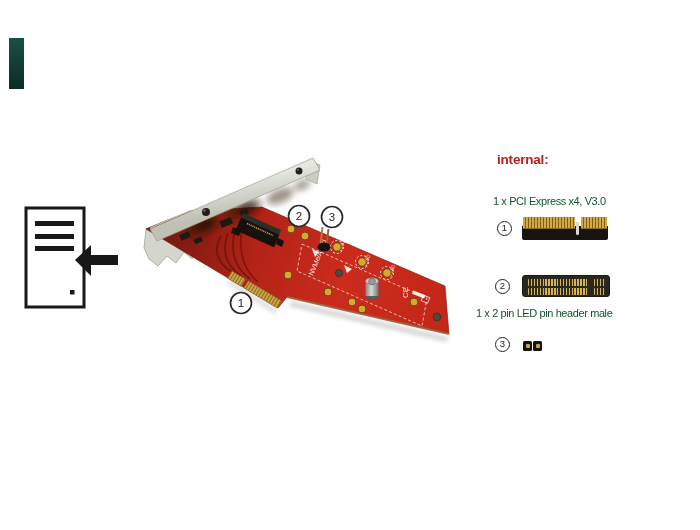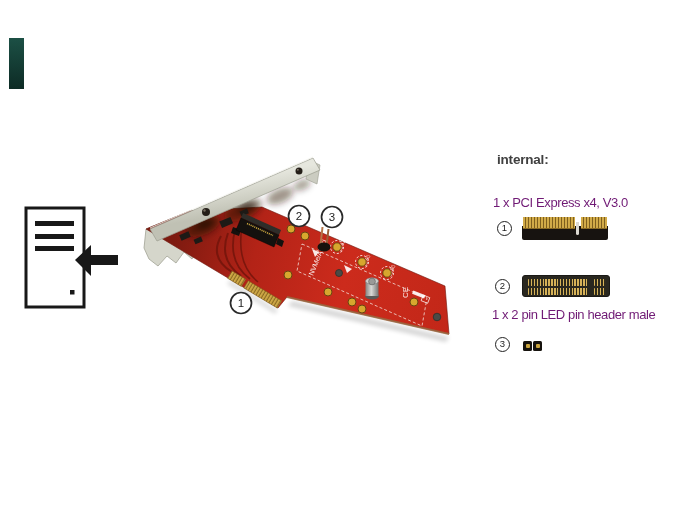--- a/index.html
+++ b/index.html
@@ -5,23 +5,23 @@
   html,body{margin:0;padding:0;background:#fff;}
   .canvas{position:relative;width:700px;height:530px;background:#ffffff;overflow:hidden;
           font-family:"Liberation Sans",sans-serif;}
   .abs{position:absolute;}
 
   
   .brand-mark{left:9px;top:38px;width:15px;height:51px;
               background:linear-gradient(#1c5045,#0d2b25);}
 
   
-  .legend-title{left:497px;top:152px;font-size:13.5px;font-weight:bold;color:#404040;
+  .legend-title{left:497px;top:152px;font-size:13.5px;font-weight:bold;color:#b91c1c;
                 letter-spacing:-0.2px;white-space:nowrap;}
-  .legend-label{font-size:13px;letter-spacing:-0.4px;color:#701a75;white-space:nowrap;}
+  .legend-label{font-size:11px;letter-spacing:-0.4px;color:#14532d;white-space:nowrap;}
   .badge{width:15px;height:15px;border:1.4px solid #222;border-radius:50%;
          box-sizing:border-box;font-size:9.5px;line-height:12px;text-align:center;color:#222;
          background:#fff;}
 
   
   .g-pcie{left:522px;top:217px;width:86px;height:23px;}
   .g-pcie .base{position:absolute;left:0;top:9px;width:86px;height:14px;background:#171310;
                 border-radius:0 0 2px 2px;}
   .g-pcie .gold{position:absolute;top:0;height:11px;
                 background:repeating-linear-gradient(90deg,#d2ab48 0 1.7px,#7e5f1e 1.7px 3px);
@@ -217,21 +217,21 @@
   </div>
 
   <div class="abs badge" style="left:495px;top:279px;">2</div>
   <div class="abs g-m2">
     <div class="row r1"></div>
       <div class="row r2"></div>
       <div class="row r3"></div>
       <div class="row r4"></div>
   </div>
 
-  <div class="abs legend-label" style="left:492px;top:307px;">1 x 2 pin LED pin header male</div>
+  <div class="abs legend-label" style="left:476px;top:307px;">1 x 2 pin LED pin header male</div>
   <div class="abs badge" style="left:495px;top:337px;">3</div>
   <div class="abs g-pin" style="left:523px;top:341px;">
     <div class="dot"></div>
   </div>
   <div class="abs g-pin" style="left:533px;top:341px;">
     <div class="dot"></div>
   </div>
 
 </div>
 

